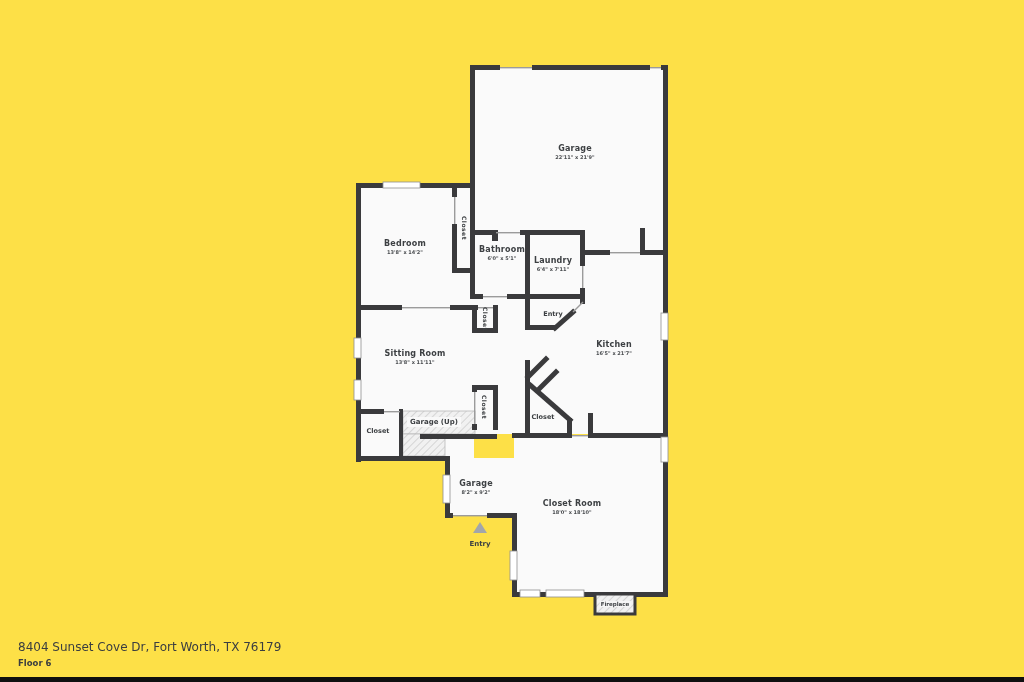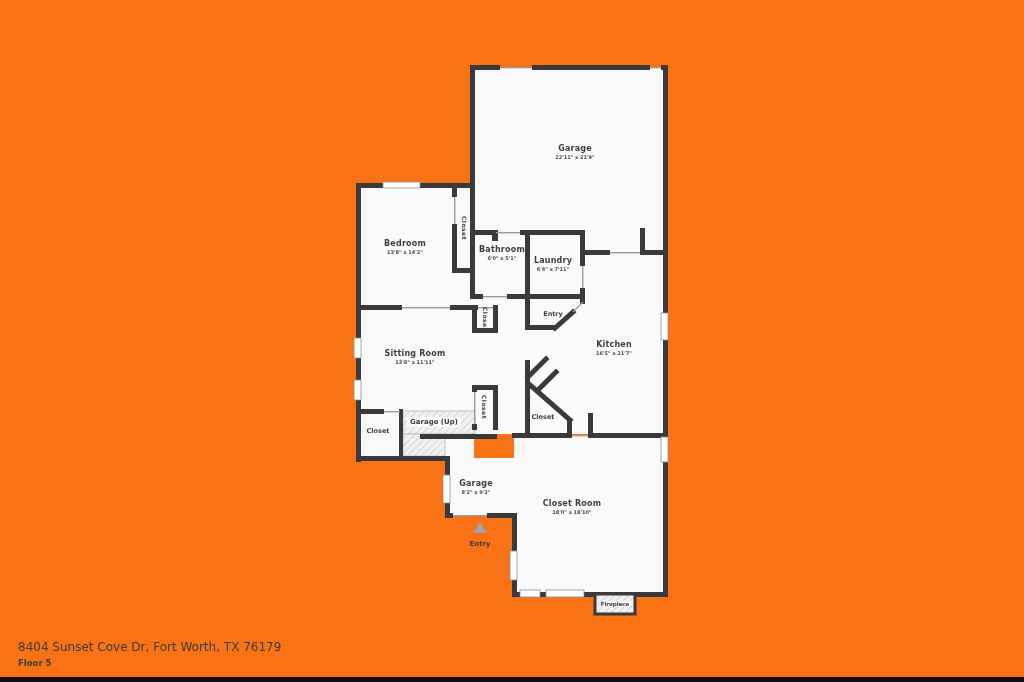--- a/index.html
+++ b/index.html
@@ -1,16 +1,16 @@
 <!DOCTYPE html>
 <html><head>
 <meta charset="utf-8">
 <style>
   html,body{margin:0;padding:0;background:#fff;}
-  #page{position:relative;width:1024px;height:682px;background:#f97316;overflow:hidden;
+  #page{position:relative;width:1024px;height:682px;background:#fde047;overflow:hidden;
         font-family:"DejaVu Sans","Liberation Sans",sans-serif;color:#3d4043;}
   #plan-svg{position:absolute;left:0;top:0;}
   .lbl{position:absolute;transform:translate(-50%,-50%);text-align:center;line-height:1.25;
        white-space:nowrap;color:#3d4043;}
   .lbl .nm{font-size:8px;font-weight:bold;letter-spacing:.2px;}
   .lbl .dm{font-size:5px;font-weight:bold;color:#4a4d50;}
   .closet-h{position:absolute;transform:translate(-50%,-50%);font-size:6.5px;font-weight:bold;
        color:#3d4043;white-space:nowrap;}
   .closet-v{position:absolute;transform:translate(-50%,-50%);font-size:6px;font-weight:bold;
        color:#3d4043;writing-mode:vertical-rl;white-space:nowrap;letter-spacing:.5px;}
@@ -225,16 +225,16 @@
   <div class="closet-v" style="left:485px;top:319px;">Closet</div>
   <div class="closet-v" style="left:484px;top:407px;">Closet</div>
   <div class="closet-h" style="left:378px;top:431px;">Closet</div>
   <div class="closet-h" style="left:543px;top:417px;">Closet</div>
 
   <div class="stairs-lbl plate" style="left:434px;top:422px;">Garage (Up)</div>
   <div class="entry-lbl" style="left:480px;top:544px;">Entry</div>
   <div class="fireplace-lbl" style="left:615px;top:604px;">Fireplace</div>
 
   <div id="address">8404 Sunset Cove Dr, Fort Worth, TX 76179</div>
-  <div id="floor">Floor 5</div>
+  <div id="floor">Floor 6</div>
   <div id="bottom-bar"></div>
 
 </div>
 
 </body></html>

